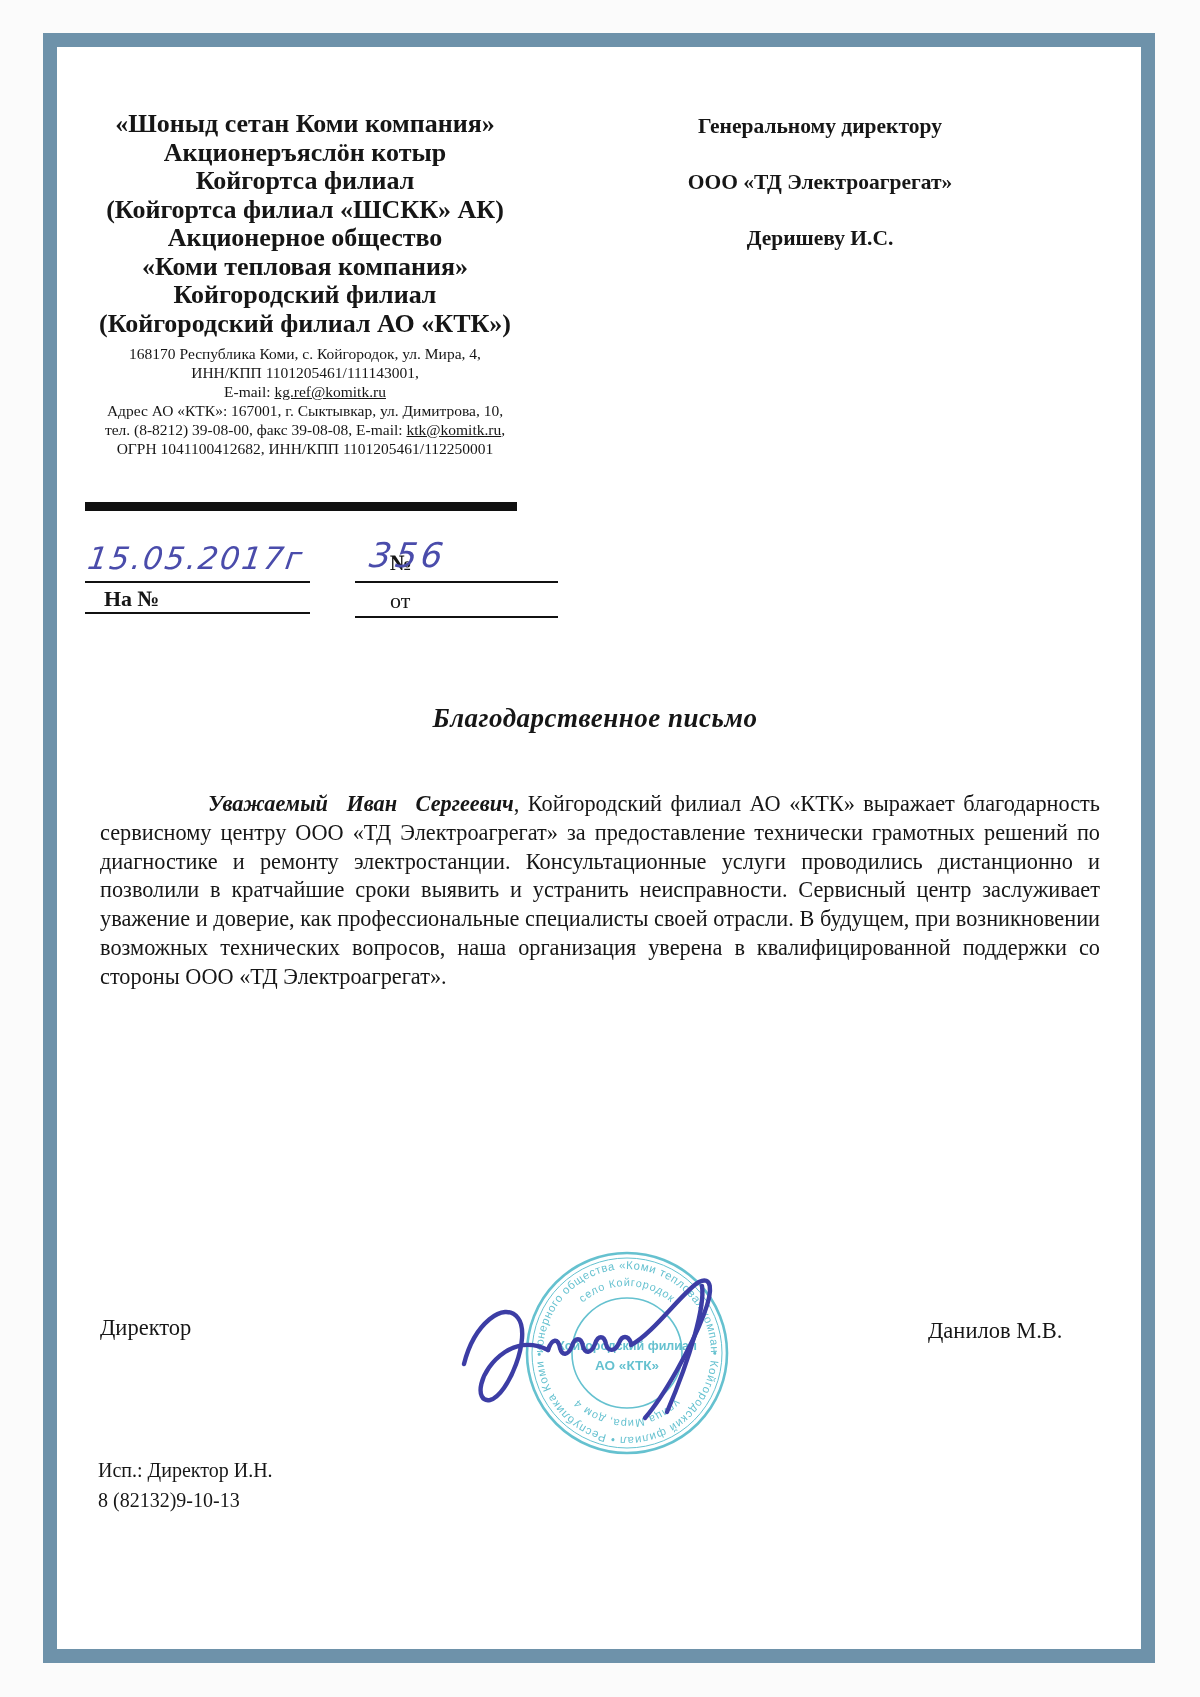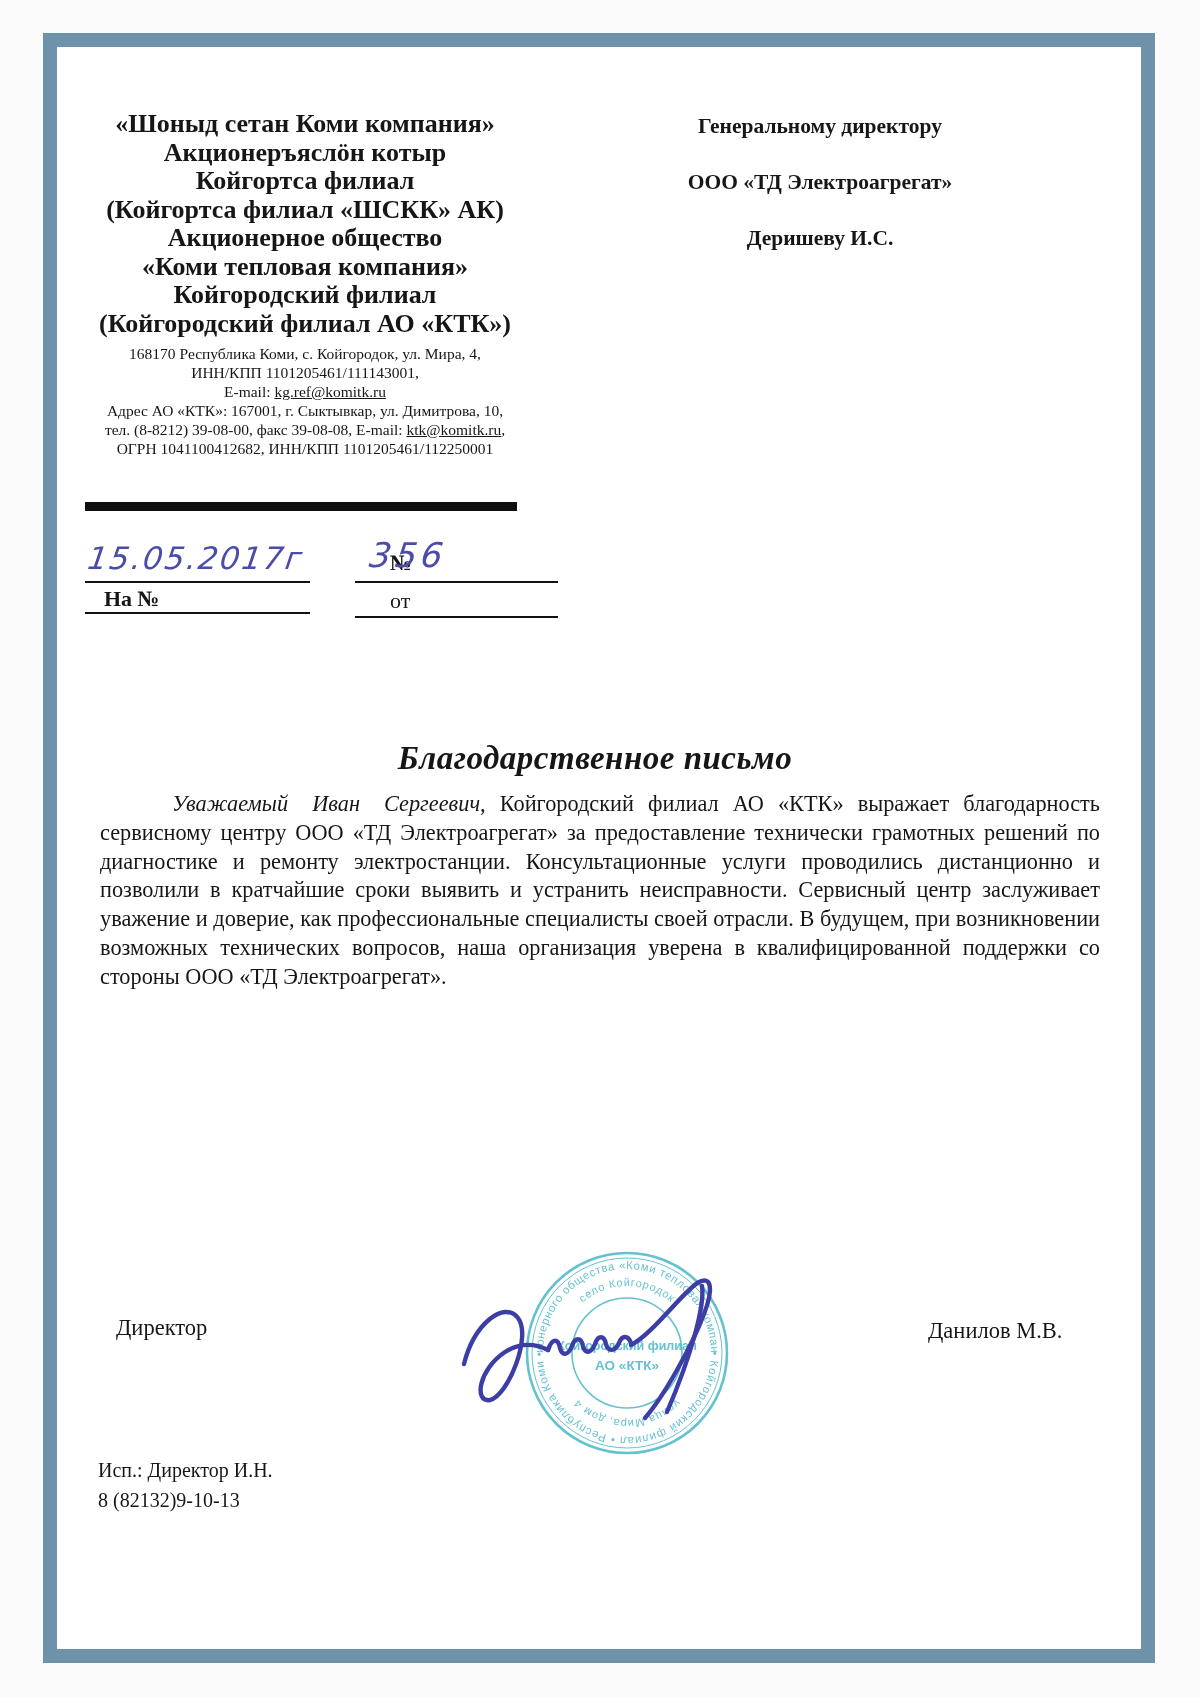--- a/index.html
+++ b/index.html
@@ -42,31 +42,31 @@
   .rule-date  { left:85px;  top:581px; width:225px; }
   .rule-num   { left:355px; top:581px; width:203px; }
   .rule-na    { left:85px;  top:612px; width:225px; }
   .rule-ot    { left:355px; top:616px; width:203px; }
   .ref-label { position:absolute; font-size:22px; font-weight:bold; }
   .lbl-no  { left:390px; top:550px; }
   .lbl-na  { left:104px;  top:586px; }
   .lbl-ot  { left:390px; top:588px; font-weight:normal; }
   
   .doc-title {
-    position:absolute; left:85px; top:740px; width:1020px;
-    text-align:center; font-weight:bold; font-style:italic; font-size:33px;
+    position:absolute; left:85px; top:703px; width:1020px;
+    text-align:center; font-weight:bold; font-style:italic; font-size:27px;
     letter-spacing:0.5px;
   }
   .body-text {
     position:absolute; left:100px; top:790px; width:1000px;
     font-size:22.3px; line-height:28.8px; text-align:justify; text-indent:72px;
   }
-  .body-text .salutation { font-weight:normal; font-style:italic; word-spacing:10px; }
+  .body-text .salutation { font-weight:bold; font-style:italic; word-spacing:10px;margin-left:36px; }
   
-  .sign-position { position:absolute; left:100px;  top:1315px; font-size:22.5px;margin-left:16px; }
+  .sign-position { position:absolute; left:100px;  top:1315px; font-size:22.5px; }
   .sign-name     { position:absolute; left:928px;  top:1318px; font-size:22.5px; }
   .stamp-svg     { position:absolute; left:512px;  top:1238px; }
   .signature-svg { position:absolute; left:448px;  top:1272px; }
   .executor {
     position:absolute; left:98px; top:1455px;
     font-size:20px; line-height:30px;
   }
   .stamp-ring-text  { font-family:"Liberation Sans", sans-serif; fill:#3fb2c4; }
   .stamp-center-txt { font-family:"Liberation Sans", sans-serif; fill:#3fb2c4; font-weight:bold; }
 </style>

